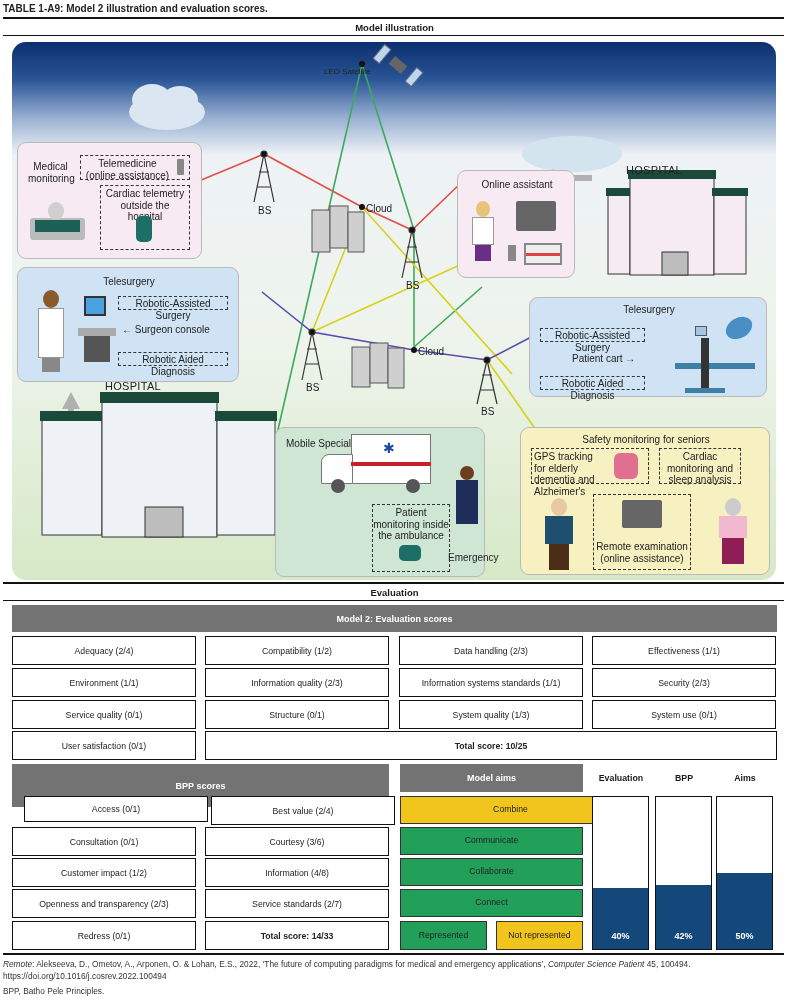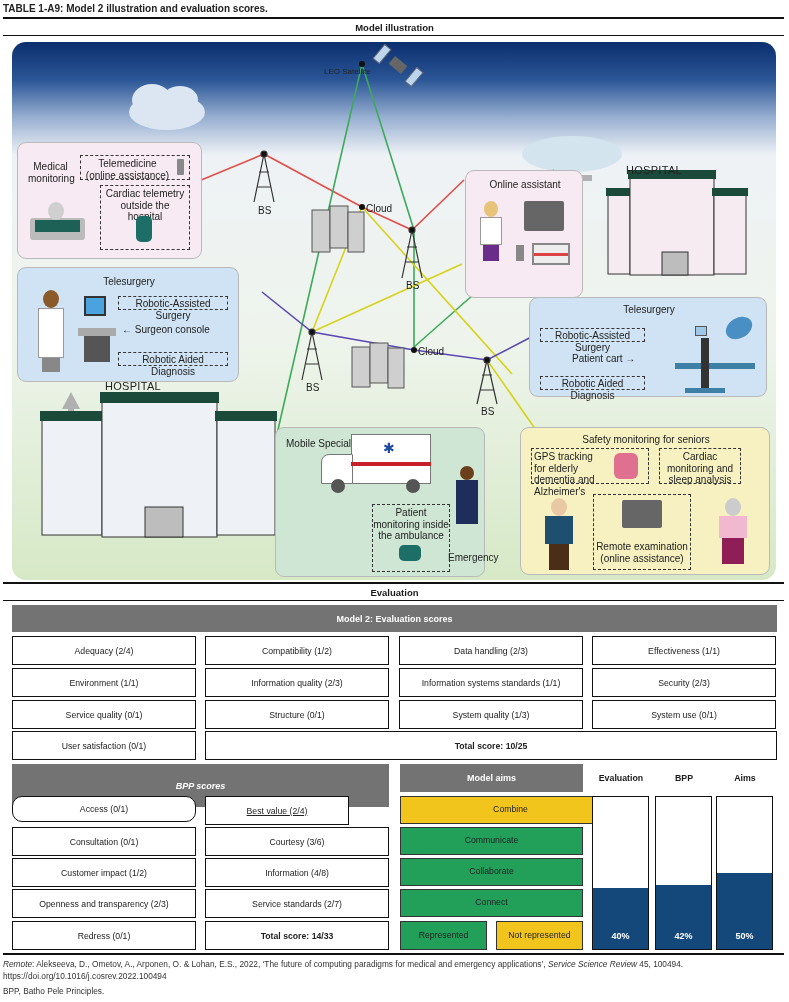--- a/index.html
+++ b/index.html
@@ -153,21 +153,21 @@
       <div class="lbl" style="left:2px;top:2px;width:84px;">Cardiac telemetry outside the hospital</div>
       <div style="position:absolute;left:35px;top:30px;width:16px;height:26px;background:#1d6e66;border-radius:5px;"></div>
     </div>
     <div style="position:absolute;left:12px;top:55px;width:55px;height:45px;">
       <div style="position:absolute;left:0;top:20px;width:55px;height:22px;background:#bbb;border-radius:3px;"></div>
       <div style="position:absolute;left:5px;top:22px;width:45px;height:12px;background:#1d6156;"></div>
       <div style="position:absolute;left:18px;top:4px;width:16px;height:18px;background:#cfcfcf;border-radius:50%;"></div>
     </div>
   </div>
 
-  <div class="panel pink" style="left:445px;top:128px;width:118px;height:128px;margin-left:8px;">
+  <div class="panel pink" style="left:445px;top:128px;width:118px;height:108px;">
     <div class="lbl" style="left:0;top:8px;width:118px;">Online assistant</div>
     <div style="position:absolute;left:14px;top:30px;width:22px;height:68px;">
       <div style="position:absolute;left:4px;top:0;width:14px;height:16px;background:#e8c37a;border-radius:50%;"></div>
       <div style="position:absolute;left:0;top:16px;width:22px;height:28px;background:#fff;border:1px solid #999;"></div>
       <div style="position:absolute;left:3px;top:44px;width:16px;height:16px;background:#6a2d8a;"></div>
     </div>
     <div style="position:absolute;left:58px;top:30px;width:40px;height:30px;background:#666;border-radius:2px;"></div>
     <div style="position:absolute;left:66px;top:72px;width:38px;height:22px;background:#eee;border:2px solid #888;">
         <div style="margin-top:8px;height:3px;background:#d44;"></div>
       </div>
@@ -277,24 +277,24 @@
     <div class="cell" style="left: 399px; top: 668px; width: 184px; height: 29px;">Information systems standards (1/1)</div>
     <div class="cell" style="left: 592px; top: 668px; width: 184px; height: 29px;">Security (2/3)</div>
     <div class="cell" style="left: 12px; top: 700px; width: 184px; height: 29px;">Service quality (0/1)</div>
     <div class="cell" style="left: 205px; top: 700px; width: 184px; height: 29px;">Structure (0/1)</div>
     <div class="cell" style="left: 399px; top: 700px; width: 184px; height: 29px;">System quality (1/3)</div>
     <div class="cell" style="left: 592px; top: 700px; width: 184px; height: 29px;">System use (0/1)</div>
     <div class="cell" style="left: 12px; top: 731px; width: 184px; height: 29px;">User satisfaction (0/1)</div>
   </div>
 <div class="cell bold" style="left:205px;top:731px;width:572px;height:29px;">Total score: 10/25</div>
 
-<div class="navy" style="left:12px;top:764px;width:377px;height:43px;font-style:italic;">BPP scores</div>
+<div class="navy" style="left:12px;top:764px;width:377px;height:43px;">BPP scores</div>
 <div id="bpp-grid">
-    <div class="cell" style="left: 12px; top: 796px; width: 184px; height: 26px; border-radius: 10px;">Access (0/1)</div>
-    <div class="cell" style="left: 205px; top: 796px; width: 144px; height: 29px; text-decoration: underline;">Best value (2/4)</div>
+    <div class="cell" style="left: 24px; top: 796px; width: 184px; height: 26px;">Access (0/1)</div>
+    <div class="cell" style="left: 211px; top: 796px; width: 184px; height: 29px;">Best value (2/4)</div>
     <div class="cell" style="left: 12px; top: 827px; width: 184px; height: 29px;">Consultation (0/1)</div>
     <div class="cell" style="left: 205px; top: 827px; width: 184px; height: 29px;">Courtesy (3/6)</div>
     <div class="cell" style="left: 12px; top: 858px; width: 184px; height: 29px;">Customer impact (1/2)</div>
     <div class="cell" style="left: 205px; top: 858px; width: 184px; height: 29px;">Information (4/8)</div>
     <div class="cell" style="left: 12px; top: 889px; width: 184px; height: 29px;">Openness and transparency (2/3)</div>
     <div class="cell" style="left: 205px; top: 889px; width: 184px; height: 29px;">Service standards (2/7)</div>
     <div class="cell" style="left: 12px; top: 921px; width: 184px; height: 29px;">Redress (0/1)</div>
   </div>
 <div class="cell bold" style="left:205px;top:921px;width:184px;height:29px;">Total score: 14/33</div>
 
@@ -321,14 +321,14 @@
     </div>
     <div class="bar-head" style="left: 715px; top: 773px;">Aims</div>
     <div class="bar" style="left: 716px; top: 796px; width: 57px; height: 154px;">
       <div class="bar-fill" style="height: 50%;"></div>
       <div class="bar-val">50%</div>
     </div>
   </div>
 
 <div class="rule-thick" style="top:953px"></div>
 
-<div class="src" style="top:958px;"><i>Remote</i><span>: Alekseeva, D., Ometov, A., Arponen, O. &amp; Lohan, E.S., 2022, ‘The future of computing paradigms for medical and emergency applications’, </span><i>Service Science Review</i><span> 45, 100494. https://doi.org/10.1016/j.cosrev.2022.100494</span></div>
+<div class="src" style="top:958px;"><i>Remote</i><span>: Alekseeva, D., Ometov, A., Arponen, O. &amp; Lohan, E.S., 2022, ‘The future of computing paradigms for medical and emergency applications’, </span><i>Computer Science Patient</i><span> 45, 100494. https://doi.org/10.1016/j.cosrev.2022.100494</span></div>
 <div class="src" style="top:985px;">BPP, Batho Pele Principles.</div>
 
 </body></html>

